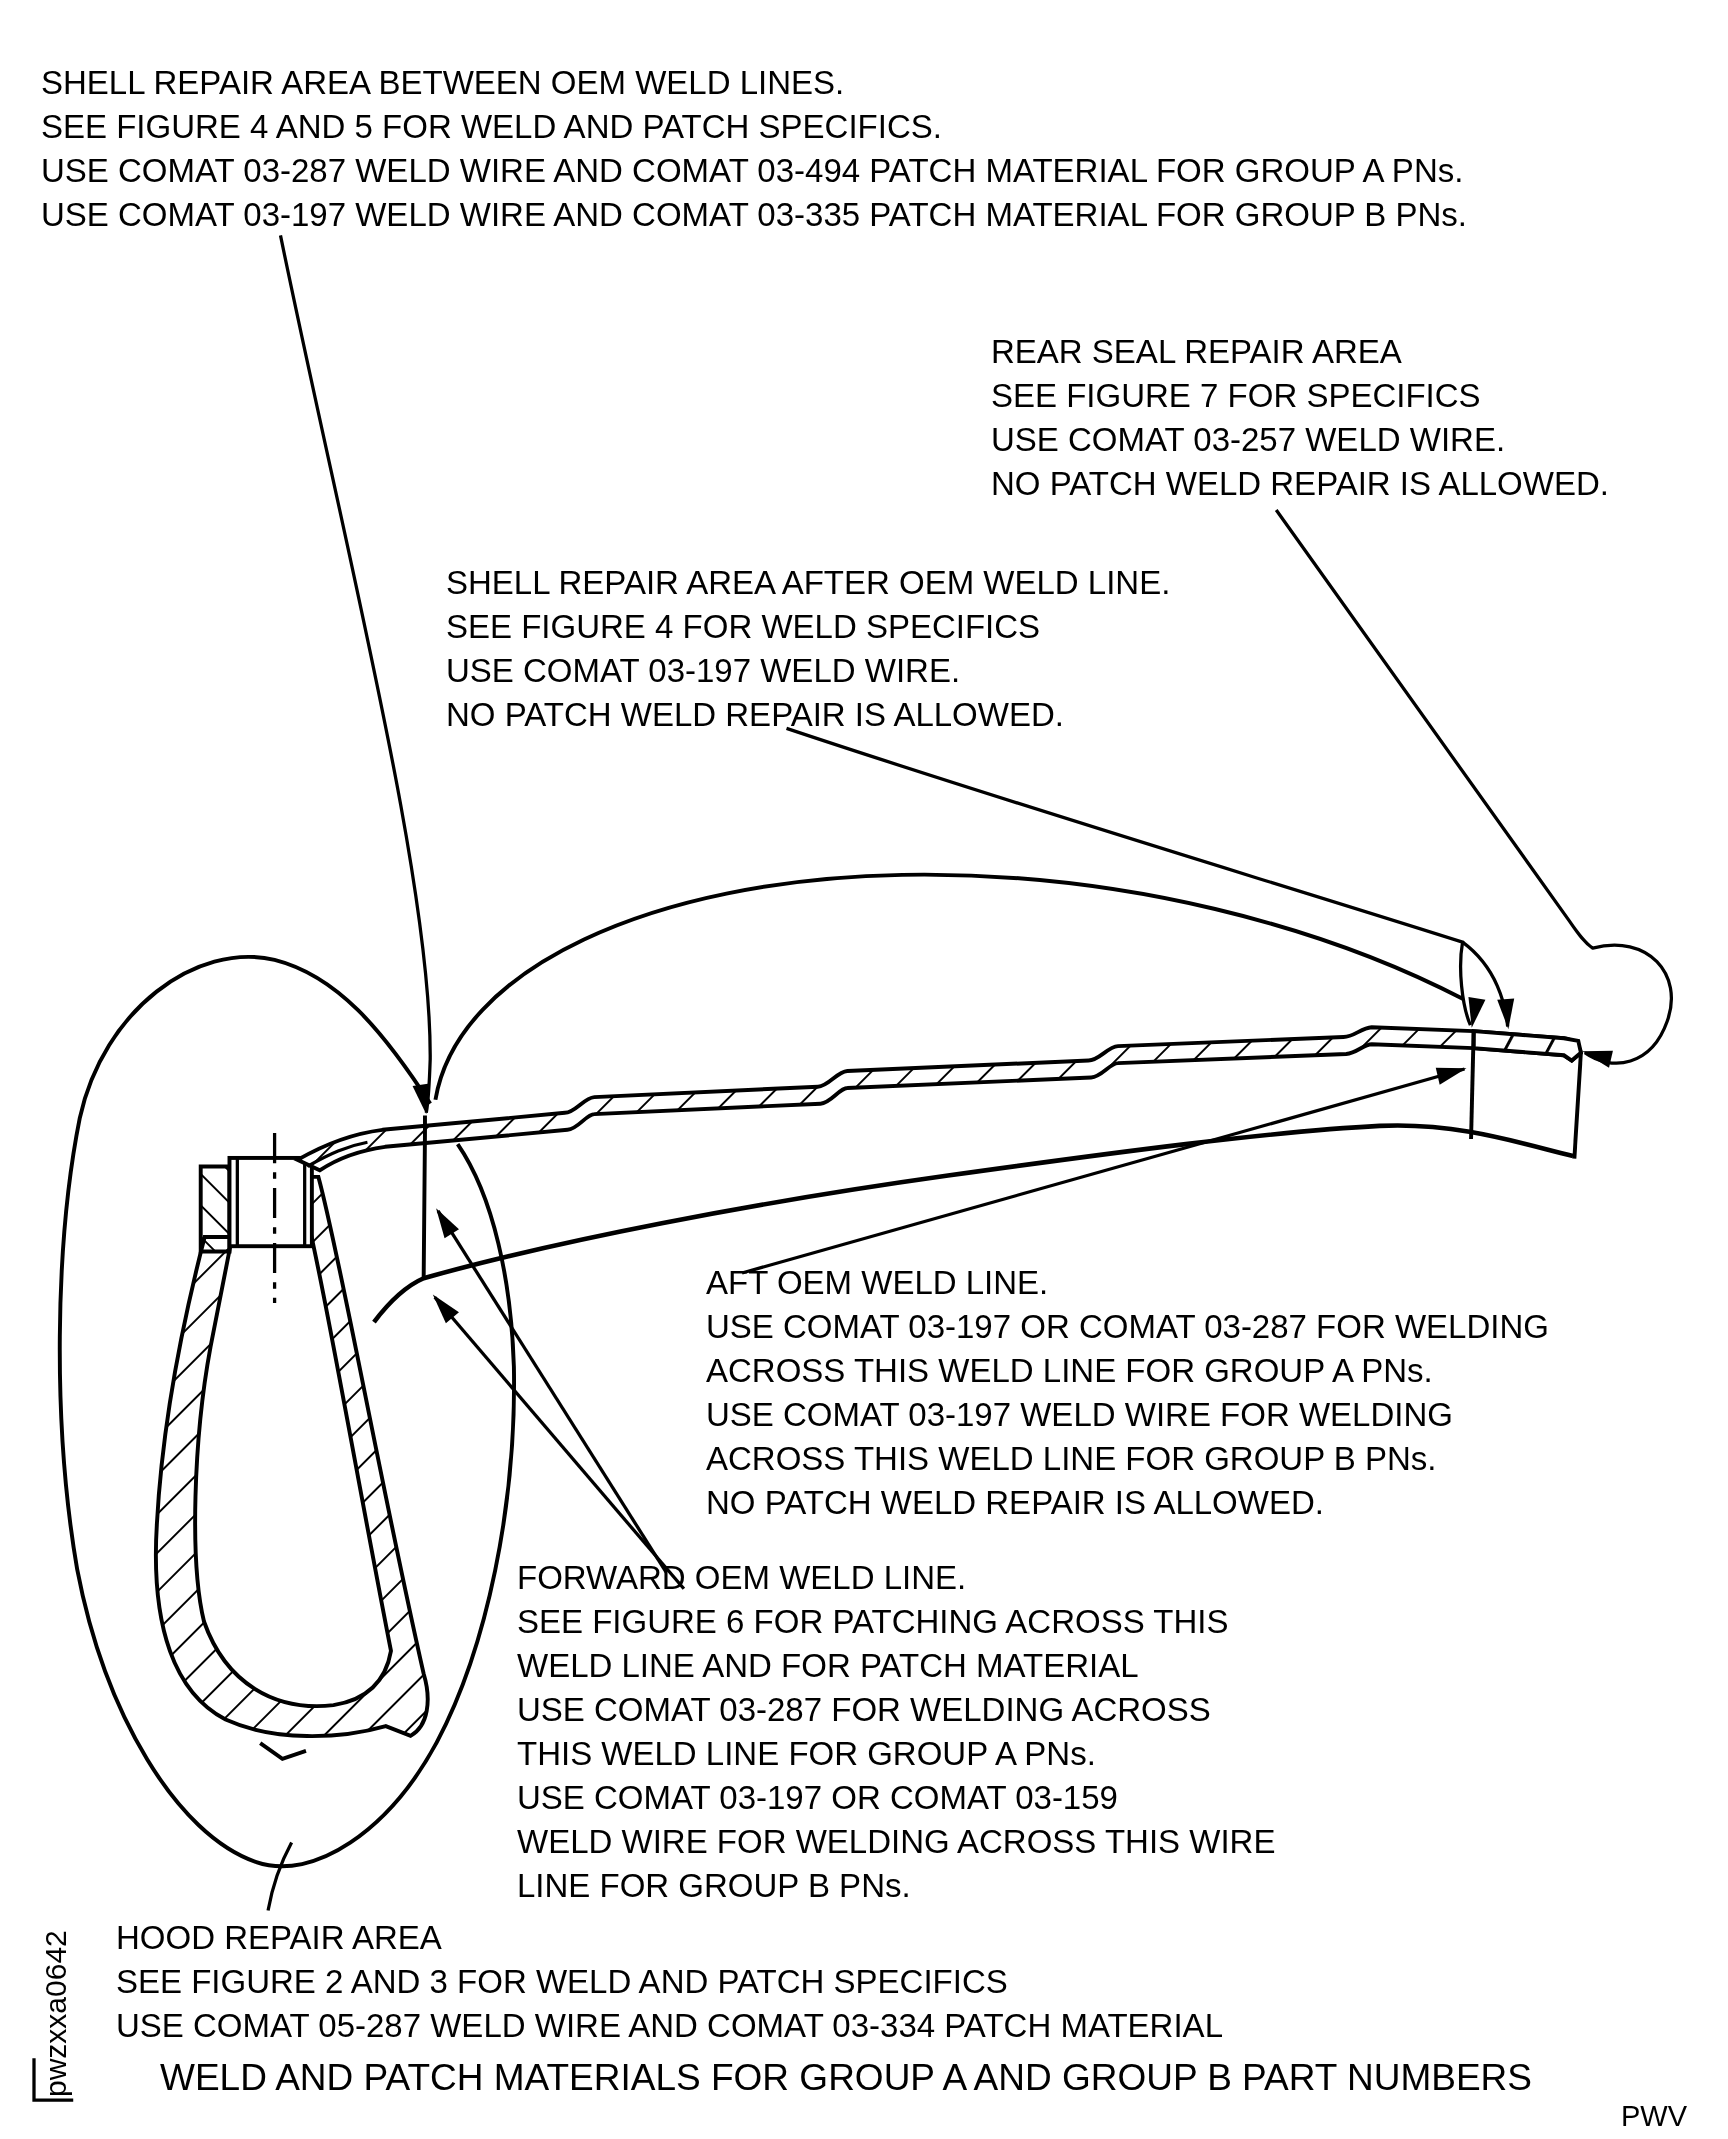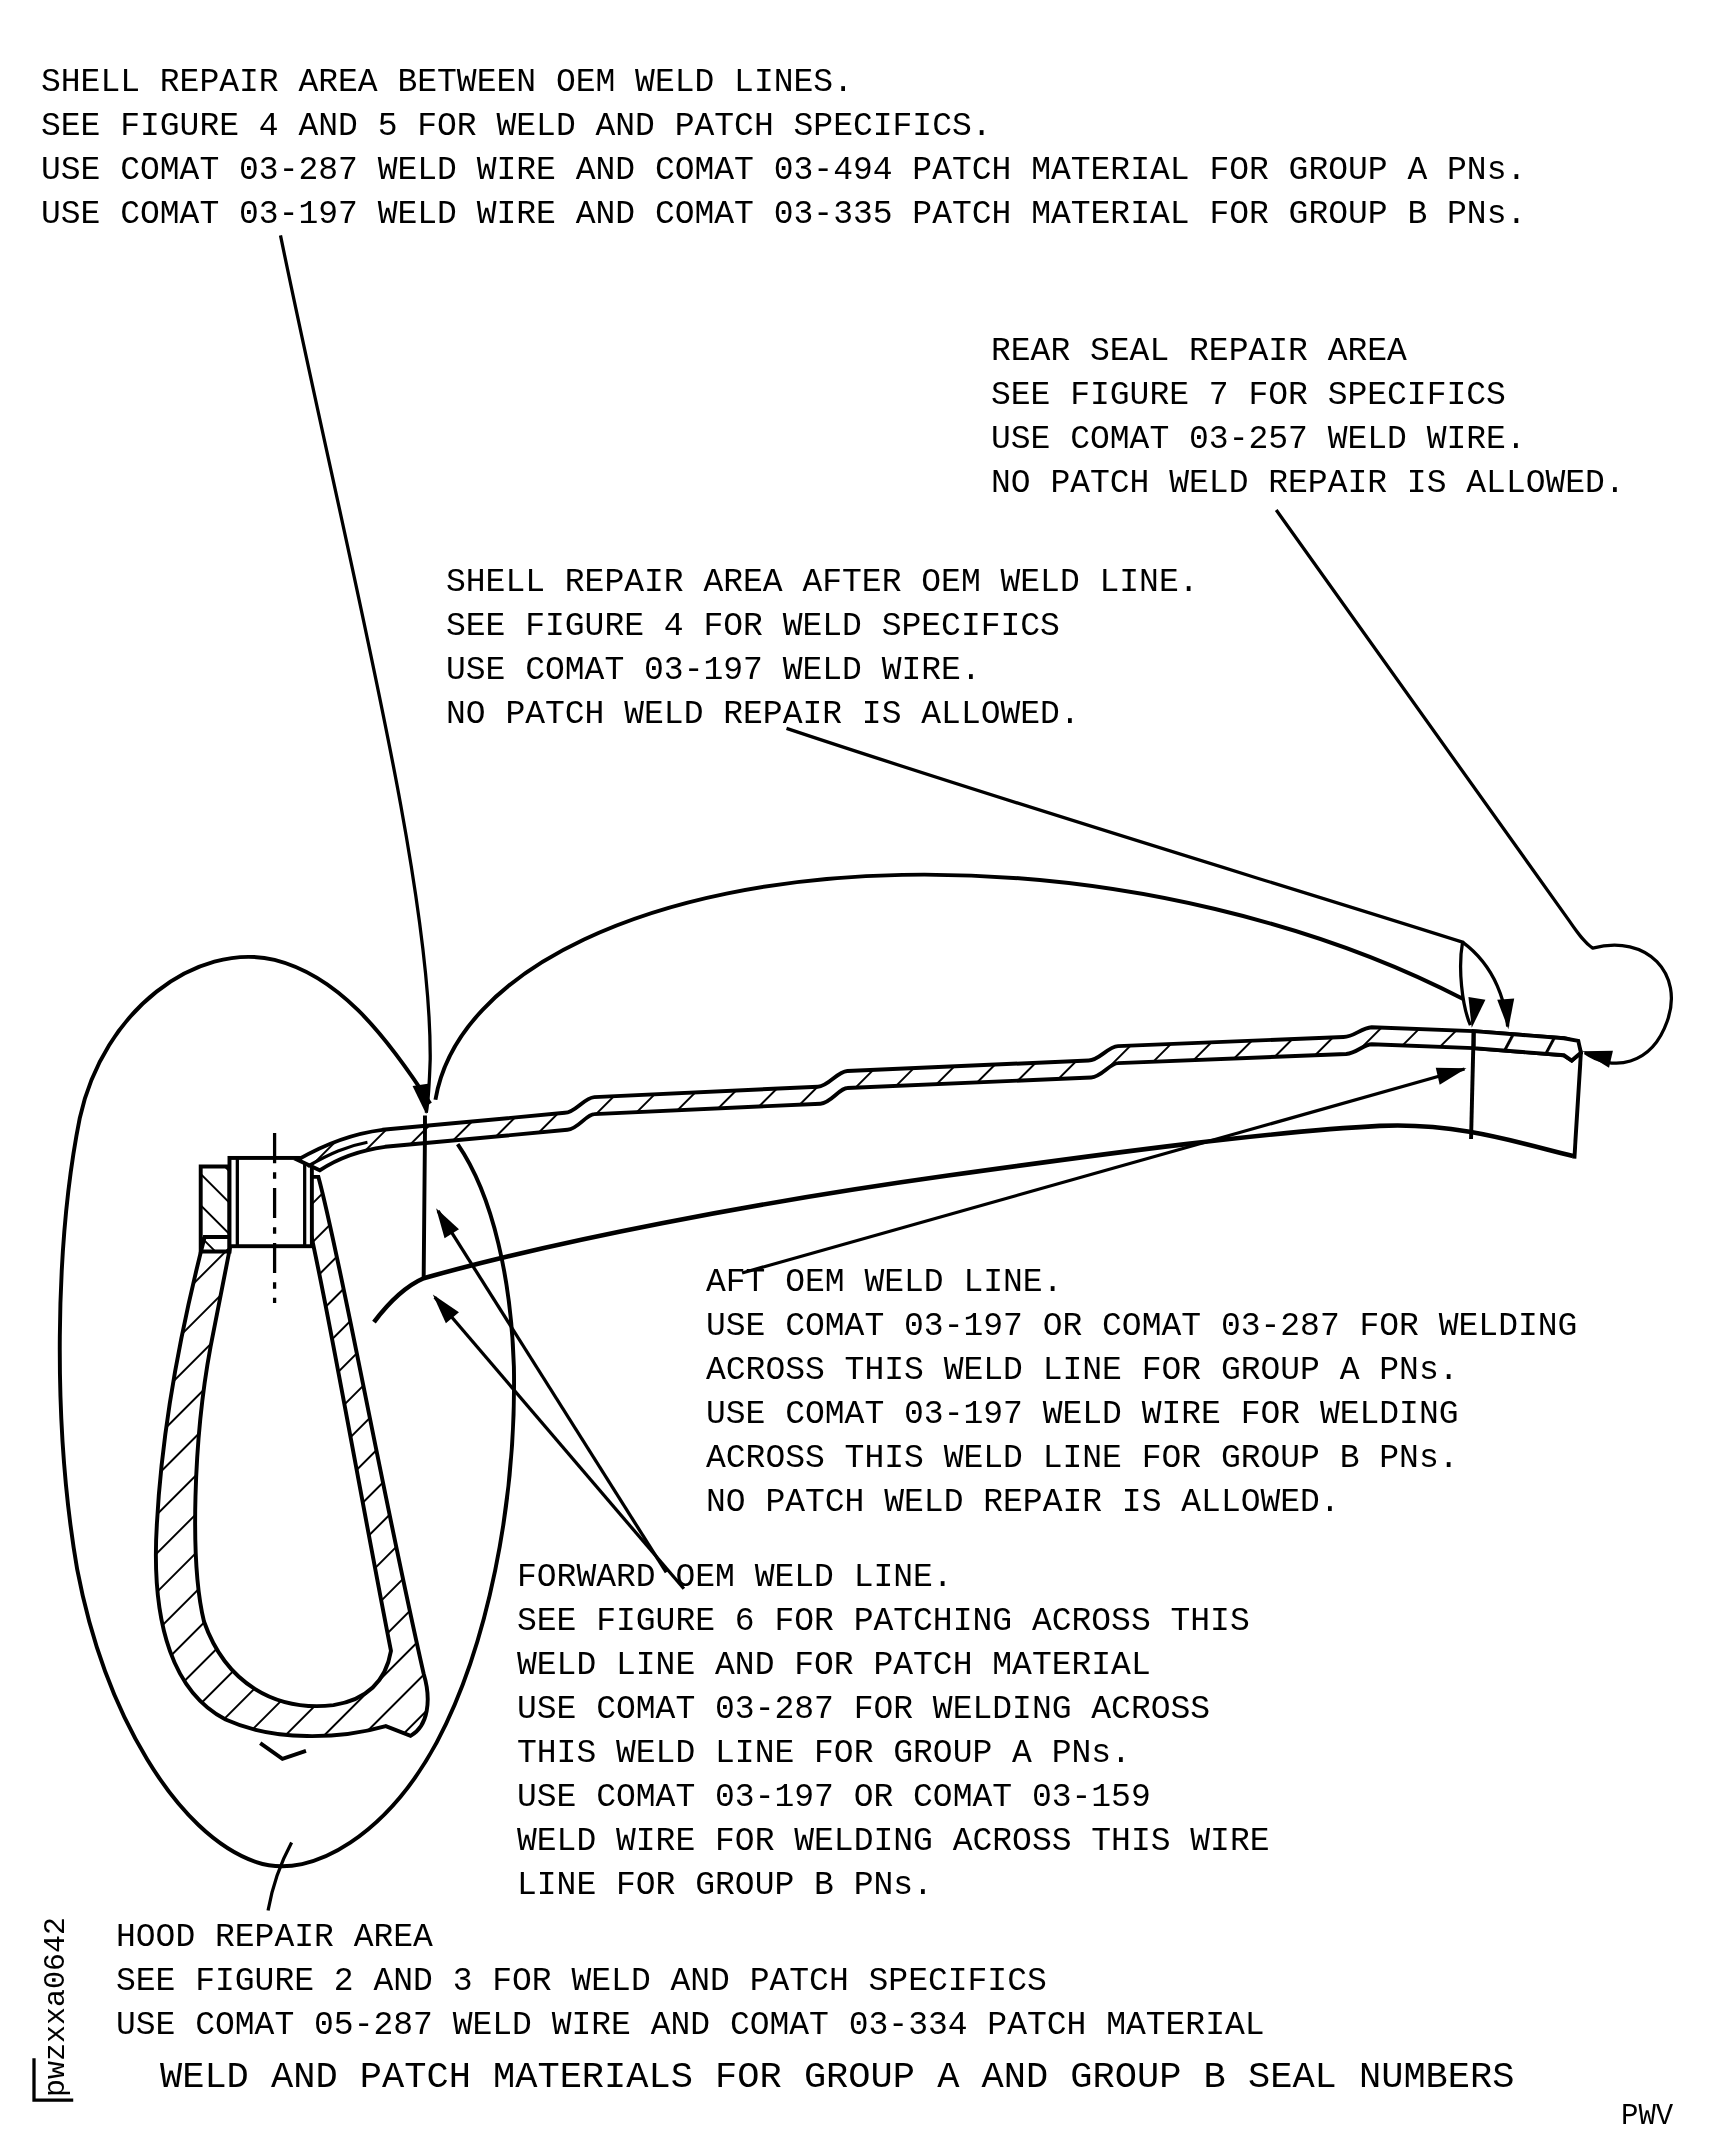--- a/index.html
+++ b/index.html
@@ -1,20 +1,20 @@
 <!DOCTYPE html>
 <html style="font-size:10.5px"><head>
 <meta charset="utf-8">
 <style>
   html,body{margin:0;padding:0;background:#ffffff;}
   #page{
     position:relative;
     width:1728px;height:2140px;
     background:#ffffff;
-    font-family:Liberation Mono, monospace;
+    font-family:Liberation Sans, sans-serif;
     color:#000;
     overflow:hidden;
   }
   svg.art{position:absolute;left:0;top:0;width:1728px;height:2140px;}
   .note{
     position:absolute;
     font-size:33px;
     line-height:44px;
     white-space:pre-line;
     letter-spacing:0px;
@@ -214,20 +214,20 @@
 USE COMAT 03-287 FOR WELDING ACROSS
 THIS WELD LINE FOR GROUP A PNs.
 USE COMAT 03-197 OR COMAT 03-159
 WELD WIRE FOR WELDING ACROSS THIS WIRE
 LINE FOR GROUP B PNs.</div>
 
   <div class="note" style="left:116px;top:1916px;">HOOD REPAIR AREA
 SEE FIGURE 2 AND 3 FOR WELD AND PATCH SPECIFICS
 USE COMAT 05-287 WELD WIRE AND COMAT 03-334 PATCH MATERIAL</div>
 
-  <div class="caption" style="left:160px;top:2058px;">WELD AND PATCH MATERIALS FOR GROUP A AND GROUP B SEAL NUMBERS</div>
+  <div class="caption" style="left:160px;top:2058px;">WELD AND PATCH MATERIALS FOR GROUP A AND GROUP B PART NUMBERS</div>
 
   <div class="pagecode" style="left:1621px;top:2100px;">PWV</div>
 
   <div class="vert-id" style="left:39px;top:2097px;">pwzxxa0642</div>
 
 </div>
 
 
 </body></html>

